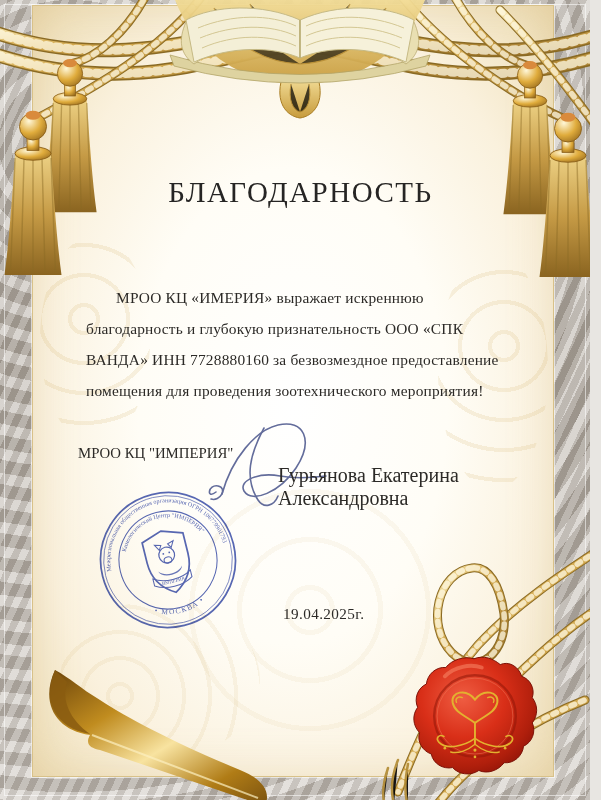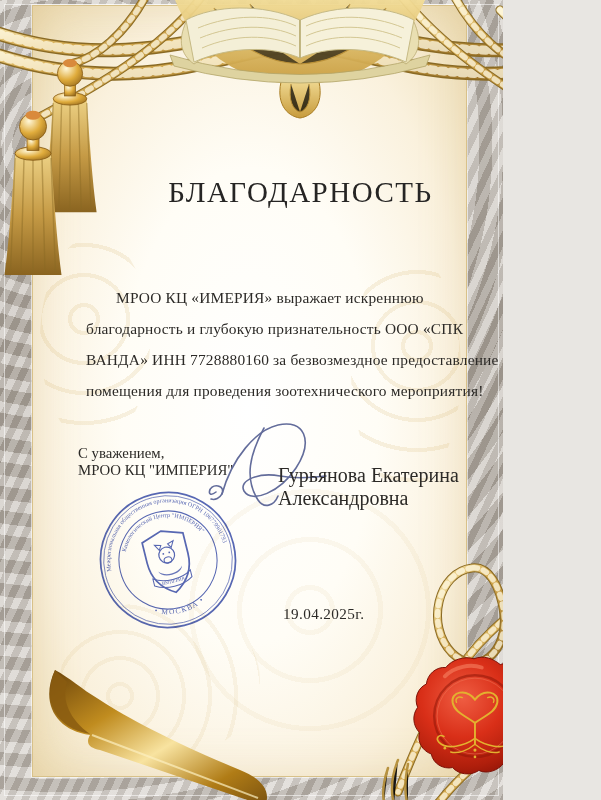--- a/index.html
+++ b/index.html
@@ -1,17 +1,17 @@
 <!DOCTYPE html>
 <html><head>
 <meta charset="utf-8">
 <style>
   html,body{margin:0;padding:0;background:#e8e6e2;}
   .page{
-    position:relative;width:503px;height:800px;overflow:hidden;
+    position:relative;width:590px;height:800px;overflow:hidden;
     font-family:"Liberation Serif", serif;
     background:
       repeating-linear-gradient(115deg, rgba(255,255,255,.20) 0 7px, rgba(110,102,94,.18) 7px 14px),
       repeating-radial-gradient(circle at 12% 18%, rgba(235,232,228,.5) 0 11px, rgba(140,132,122,.35) 11px 24px),
       linear-gradient(180deg,#c9c4bd 0%,#b1aaa1 45%,#cfcac4 100%);
   }
   .frame-inner-line{position:absolute;inset:4px;border:1px solid rgba(255,255,255,.55);pointer-events:none;}
   .paper{
     position:absolute;left:32px;right:36px;top:5px;bottom:23px;
     background:radial-gradient(ellipse at 50% 52%, #ffffff 0%, #fffdf6 42%, #faf1dd 72%, #f1e3c0 92%, #ecdbb2 100%);
@@ -221,21 +221,20 @@
     </g>
   </svg>
 
   <div class="title">БЛАГОДАРНОСТЬ</div>
 
   <div class="bodytext">
     <p>МРОО КЦ «ИМЕРИЯ» выражает искреннюю благодарность и глубокую признательность ООО «СПК ВАНДА» ИНН 7728880160 за безвозмездное предоставление помещения для проведения зоотехнического мероприятия!</p>
   </div>
 
   <div class="closing">
-    <div>С уважением,</div>
     <div>МРОО КЦ "ИМПЕРИЯ"</div>
   </div>
 
   <svg class="signature-svg" viewBox="0 0 180 105">
     <g fill="none" stroke="#5b6596" stroke-width="1.6" stroke-linecap="round" opacity=".95">
       <path d="M18,78 C8,86 10,70 20,72 C30,74 22,88 13,85"></path>
       <path d="M24,80 C34,44 58,16 80,11 C106,5 116,26 98,54 C82,78 54,90 46,77 C40,66 62,58 82,62 C98,65 112,64 128,62"></path>
       <path d="M66,14 C52,40 46,64 60,86 C66,95 76,92 80,82"></path>
     </g>
   </svg>

